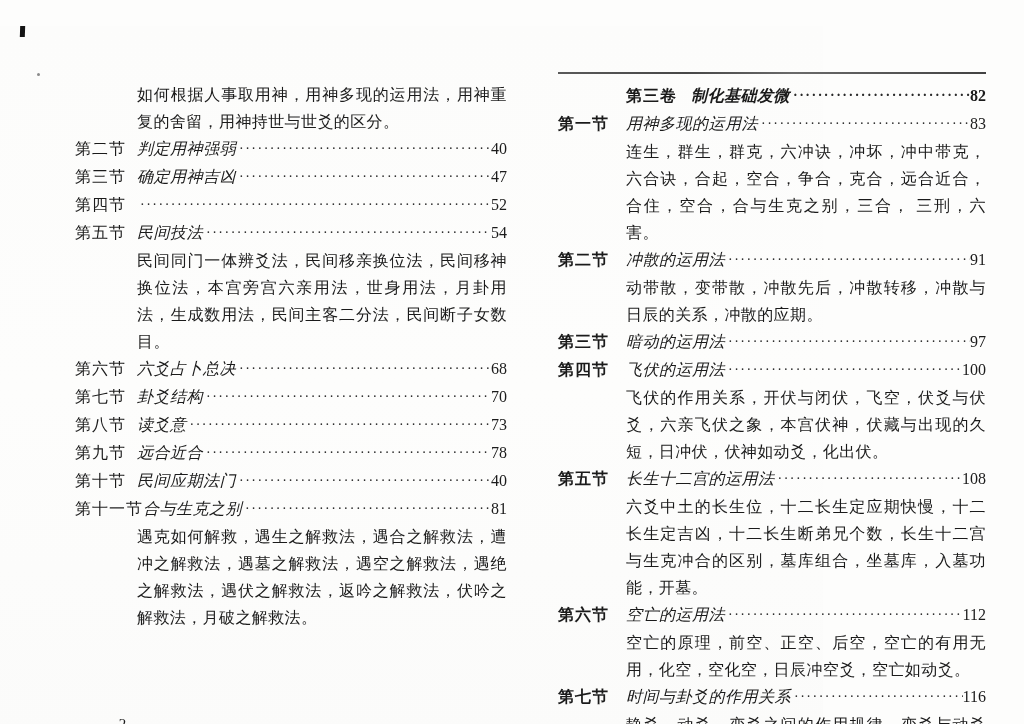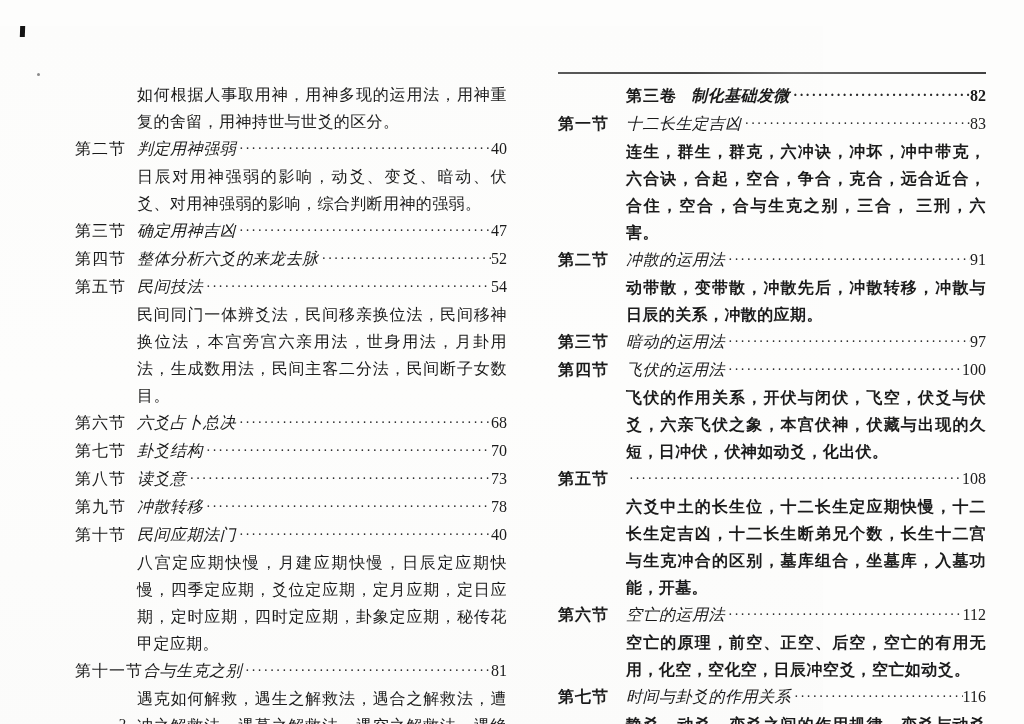--- a/index.html
+++ b/index.html
@@ -67,21 +67,21 @@
     margin-left: 62px;
     font-weight: 700;
   }
   .page-right .row.volume { margin-left: 68px; }
   .row.volume .vol-label { letter-spacing: 1px; margin-right: 14px; }
   .desc {
     margin: 0 0 0 62px;
     text-align: justify;
     letter-spacing: 0.4px;
   }
-  .page-right .desc { margin-left: 68px; font-weight: bold; }
+  .page-right .desc { margin-left: 68px; }
   .folio {
     position: absolute;
     top: 690px;
     font-size: 15px;
     letter-spacing: 2px;
   }
   .folio-left  { left: 106px; }
   .folio-right { left: 912px; }
 </style>
 </head>
@@ -93,30 +93,28 @@
 
   <div class="page page-left">
     <div class="entries">
         <p class="desc">如何根据人事取用神，用神多现的运用法，用神重复的舍留，用神持世与世爻的区分。</p>
         <div class="row">
           <span class="label">第二节</span>
           <span class="title">判定用神强弱</span>
           <span class="leader">······································································</span>
           <span class="page-num">40</span>
         </div>
-        <p class="desc">日辰对用神强弱的影响，动爻、变爻、暗动、伏爻、对用神强弱的影响，综合判断用神的强弱。</p>
         <div class="row">
           <span class="label">第三节</span>
           <span class="title">确定用神吉凶</span>
           <span class="leader">······································································</span>
           <span class="page-num">47</span>
         </div>
         <div class="row">
           <span class="label">第四节</span>
-          <span class="title">整体分析六爻的来龙去脉</span>
           <span class="leader">······································································</span>
           <span class="page-num">52</span>
         </div>
         <div class="row">
           <span class="label">第五节</span>
           <span class="title">民间技法</span>
           <span class="leader">······································································</span>
           <span class="page-num">54</span>
         </div>
         <p class="desc">民间同门一体辨爻法，民间移亲换位法，民间移神换位法，本宫旁宫六亲用法，世身用法，月卦用法，生成数用法，民间主客二分法，民间断子女数目。</p>
@@ -133,31 +131,30 @@
           <span class="page-num">70</span>
         </div>
         <div class="row">
           <span class="label">第八节</span>
           <span class="title">读爻意</span>
           <span class="leader">······································································</span>
           <span class="page-num">73</span>
         </div>
         <div class="row">
           <span class="label">第九节</span>
-          <span class="title">冲散转移</span>
+          <span class="title">远合近合</span>
           <span class="leader">······································································</span>
           <span class="page-num">78</span>
         </div>
         <div class="row">
           <span class="label">第十节</span>
           <span class="title">民间应期法门</span>
           <span class="leader">······································································</span>
           <span class="page-num">40</span>
         </div>
-        <p class="desc">八宫定应期快慢，月建应期快慢，日辰定应期快慢，四季定应期，爻位定应期，定月应期，定日应期，定时应期，四时定应期，卦象定应期，秘传花甲定应期。</p>
         <div class="row">
           <span class="label">第十一节</span>
           <span class="title">合与生克之别</span>
           <span class="leader">······································································</span>
           <span class="page-num">81</span>
         </div>
         <p class="desc">遇克如何解救，遇生之解救法，遇合之解救法，遭冲之解救法，遇墓之解救法，遇空之解救法，遇绝之解救法，遇伏之解救法，返吟之解救法，伏吟之解救法，月破之解救法。</p>
       </div>
   </div>
 
@@ -165,21 +162,21 @@
     <div class="top-rule"></div>
     <div class="entries">
         <div class="row volume">
           <span class="vol-label">第三卷</span>
           <span class="title">制化基础发微</span>
           <span class="leader">······································································</span>
           <span class="page-num">82</span>
         </div>
         <div class="row">
           <span class="label">第一节</span>
-          <span class="title">十二长生定吉凶</span>
+          <span class="title">用神多现的运用法</span>
           <span class="leader">······································································</span>
           <span class="page-num">83</span>
         </div>
         <p class="desc">连生，群生，群克，六冲诀，冲坏，冲中带克，六合诀，合起，空合，争合，克合，远合近合，合住，空合，合与生克之别，三合， 三刑，六害。</p>
         <div class="row">
           <span class="label">第二节</span>
           <span class="title">冲散的运用法</span>
           <span class="leader">······································································</span>
           <span class="page-num">91</span>
         </div>
@@ -192,20 +189,21 @@
         </div>
         <div class="row">
           <span class="label">第四节</span>
           <span class="title">飞伏的运用法</span>
           <span class="leader">······································································</span>
           <span class="page-num">100</span>
         </div>
         <p class="desc">飞伏的作用关系，开伏与闭伏，飞空，伏爻与伏爻，六亲飞伏之象，本宫伏神，伏藏与出现的久短，日冲伏，伏神如动爻，化出伏。</p>
         <div class="row">
           <span class="label">第五节</span>
+          <span class="title">长生十二宫的运用法</span>
           <span class="leader">······································································</span>
           <span class="page-num">108</span>
         </div>
         <p class="desc">六爻中土的长生位，十二长生定应期快慢，十二长生定吉凶，十二长生断弟兄个数，长生十二宫与生克冲合的区别，墓库组合，坐墓库，入墓功能，开墓。</p>
         <div class="row">
           <span class="label">第六节</span>
           <span class="title">空亡的运用法</span>
           <span class="leader">······································································</span>
           <span class="page-num">112</span>
         </div>

